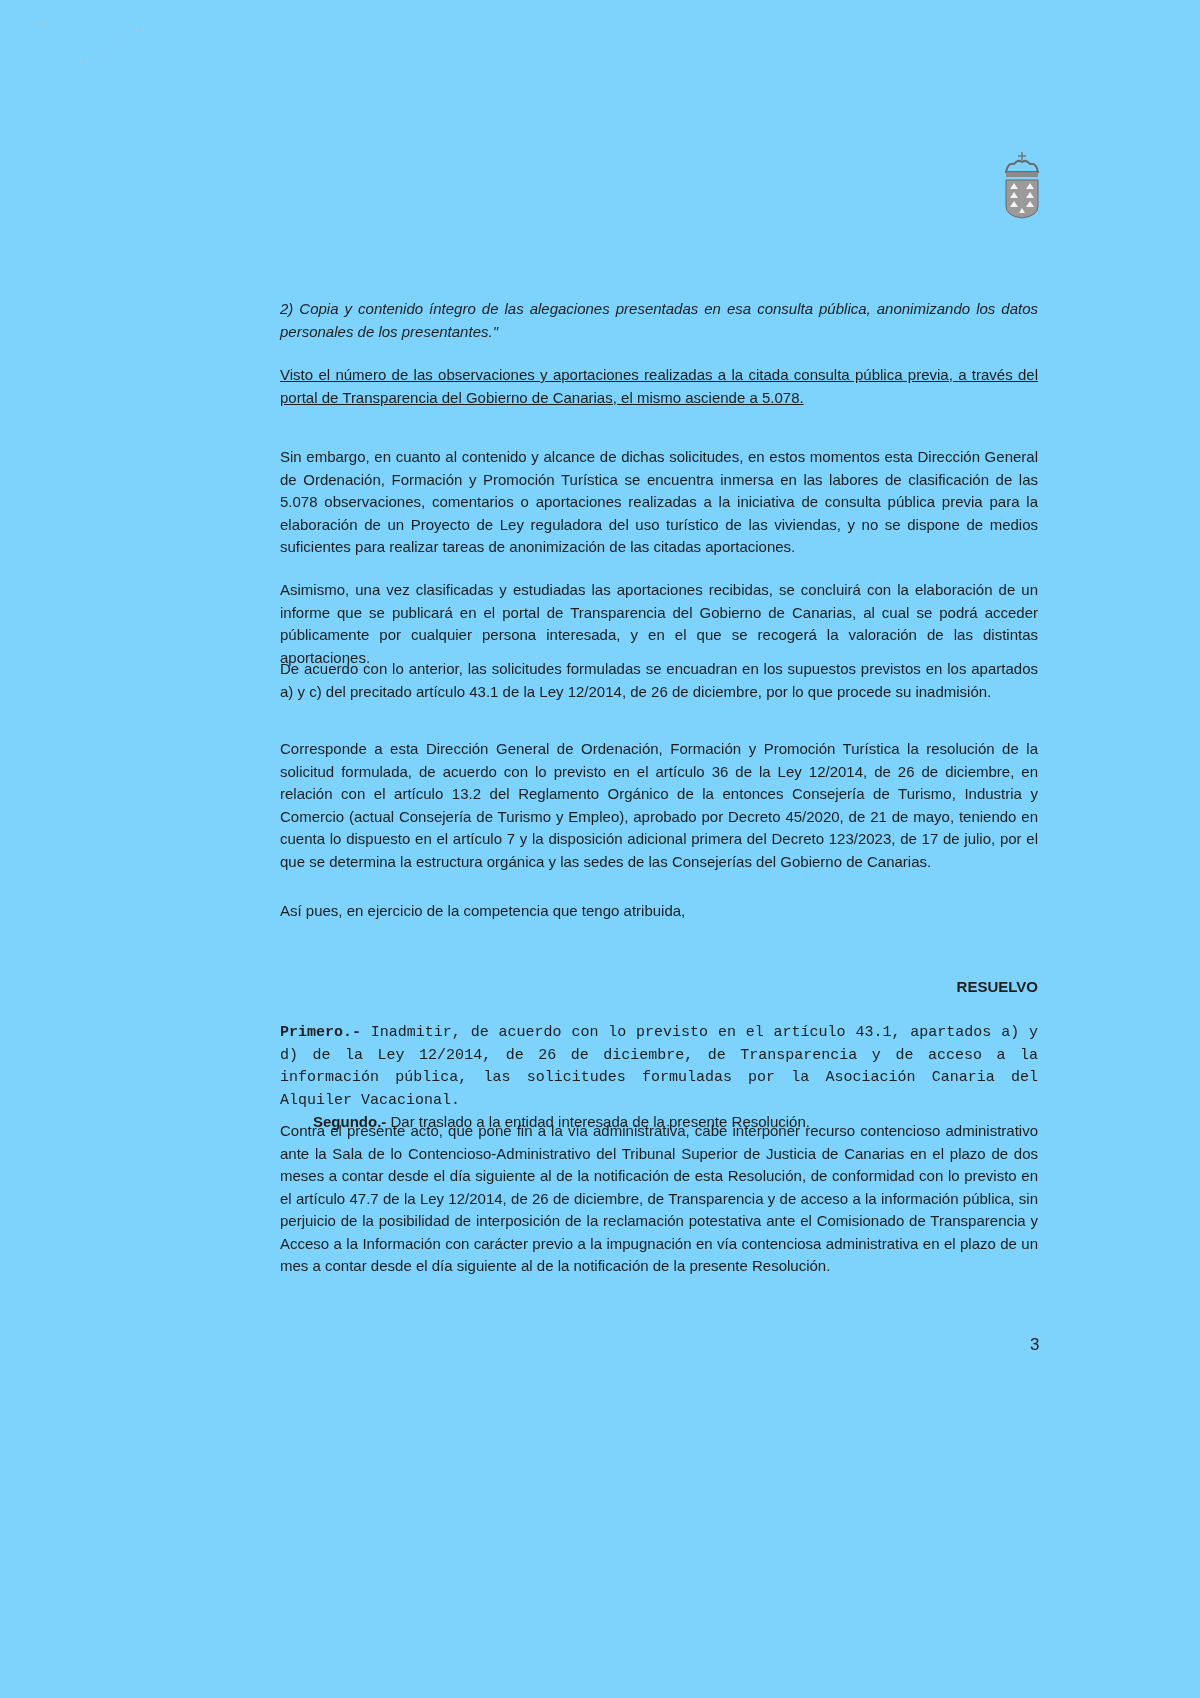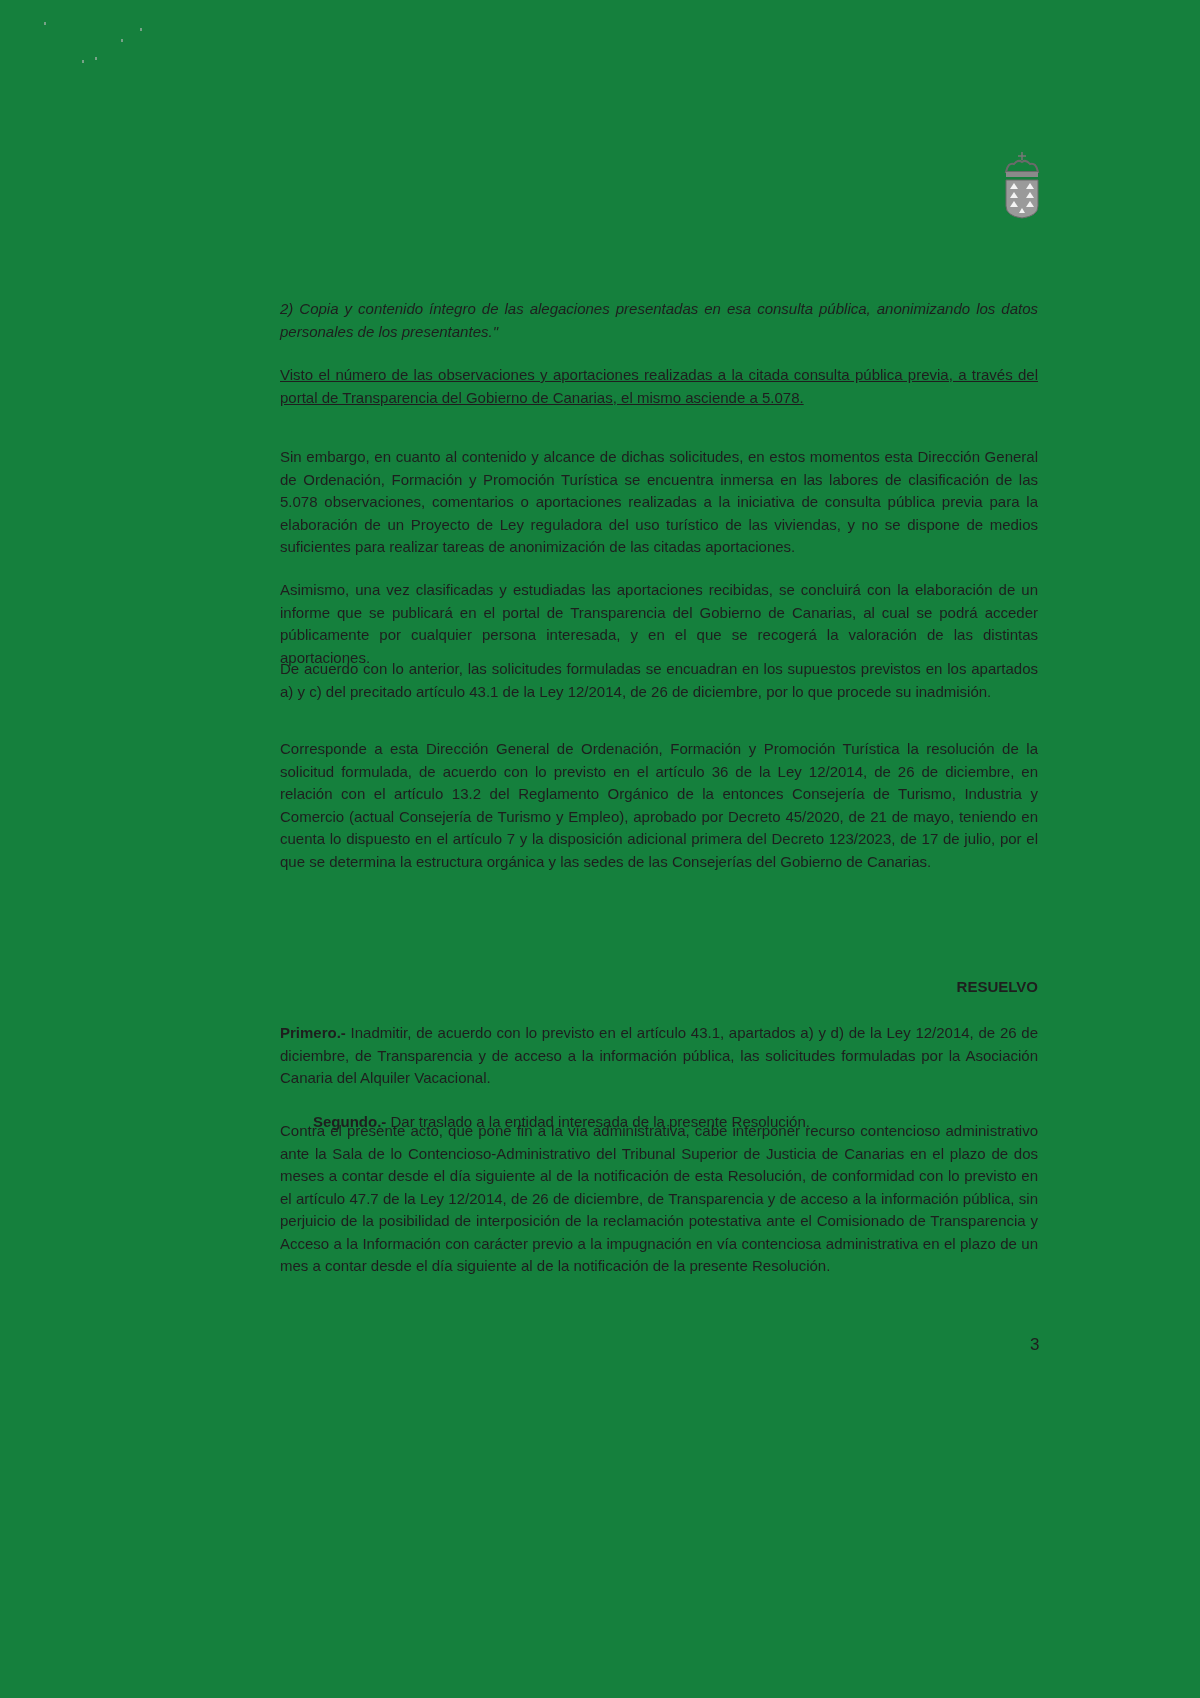--- a/index.html
+++ b/index.html
@@ -1,18 +1,18 @@
 <!DOCTYPE html>
 <html><head>
 <meta charset="utf-8">
 <style>
   html, body { margin: 0; padding: 0; background: #ffffff; }
   body { width: 1200px; height: 1698px; position: relative; overflow: hidden;
          font-family: "Liberation Sans", sans-serif; color: #1e1e1e; }
-  .page { position: absolute; left: 0; top: 0; width: 1200px; height: 1698px; background: #15803d; }
+  .page { position: absolute; left: 0; top: 0; width: 1200px; height: 1698px; background: #7dd3fc; }
   .speck { position: absolute; width: 2px; height: 3px; background: #b9b9b9; opacity: .6; }
   .logo { position: absolute; left: 1000px; top: 150px; width: 44px; height: 72px; }
   .body-text { position: absolute; left: 280px; width: 758px; font-size: 15px; line-height: 22.5px; }
   .p { margin: 0; text-align: justify; text-justify: inter-word; }
   .italic { font-style: italic; }
   .heading { position: absolute; left: 280px; width: 758px; text-align: right; font-weight: bold; font-size: 15px; }
   b { font-weight: bold; }
   .pagenum { position: absolute; left: 1030px; top: 1335px; font-size: 17px; }
 </style>
 </head>
@@ -62,24 +62,27 @@
   </div>
 
   <div class="body-text" style="top:658px;">
     <p class="p">De acuerdo con lo anterior, las solicitudes formuladas se encuadran en los supuestos previstos en los apartados a) y c) del precitado artículo 43.1 de la Ley 12/2014, de 26 de diciembre, por lo que procede su inadmisión.</p>
   </div>
 
   <div class="body-text" style="top:738px;">
     <p class="p">Corresponde a esta Dirección General de Ordenación, Formación y Promoción Turística la resolución de la solicitud formulada, de acuerdo con lo previsto en el artículo 36 de la Ley 12/2014, de 26 de diciembre, en relación con el artículo 13.2 del Reglamento Orgánico de la entonces Consejería de Turismo, Industria y Comercio (actual Consejería de Turismo y Empleo), aprobado por Decreto 45/2020, de 21 de mayo, teniendo en cuenta lo dispuesto en el artículo 7 y la disposición adicional primera del Decreto 123/2023, de 17 de julio, por el que se determina la estructura orgánica y las sedes de las Consejerías del Gobierno de Canarias.</p>
   </div>
 
+  <div class="body-text" style="top:900px;">
+    <p class="p">Así pues, en ejercicio de la competencia que tengo atribuida,</p>
+  </div>
 
   <div class="heading" style="top:978px;">RESUELVO</div>
 
-  <div class="body-text" style="top:1022px;">
+  <div class="body-text" style="top:1022px;font-family:Liberation Mono, monospace;">
     <p class="p"><b>Primero.-</b><span> Inadmitir, de acuerdo con lo previsto en el artículo 43.1, apartados a) y d) de la Ley 12/2014, de 26 de diciembre, de Transparencia y de acceso a la información pública, las solicitudes formuladas por la Asociación Canaria del Alquiler Vacacional.</span></p>
   </div>
 
   <div class="body-text" style="top:1111px;margin-left:33px;">
     <p class="p"><b>Segundo.-</b><span> Dar traslado a la entidad interesada de la presente Resolución.</span></p>
   </div>
 
   <div class="body-text" style="top:1120px;">
     <p class="p">Contra el presente acto, que pone fin a la vía administrativa, cabe interponer recurso contencioso administrativo ante la Sala de lo Contencioso-Administrativo del Tribunal Superior de Justicia de Canarias en el plazo de dos meses a contar desde el día siguiente al de la notificación de esta Resolución, de conformidad con lo previsto en el artículo 47.7 de la Ley 12/2014, de 26 de diciembre, de Transparencia y de acceso a la información pública, sin perjuicio de la posibilidad de interposición de la reclamación potestativa ante el Comisionado de Transparencia y Acceso a la Información con carácter previo a la impugnación en vía contenciosa administrativa en el plazo de un mes a contar desde el día siguiente al de la notificación de la presente Resolución.</p>
   </div>

